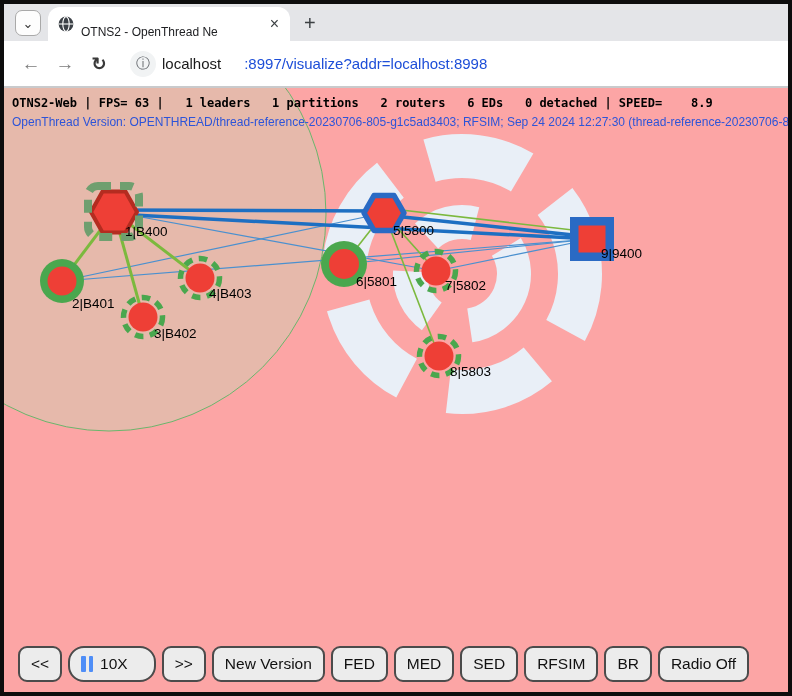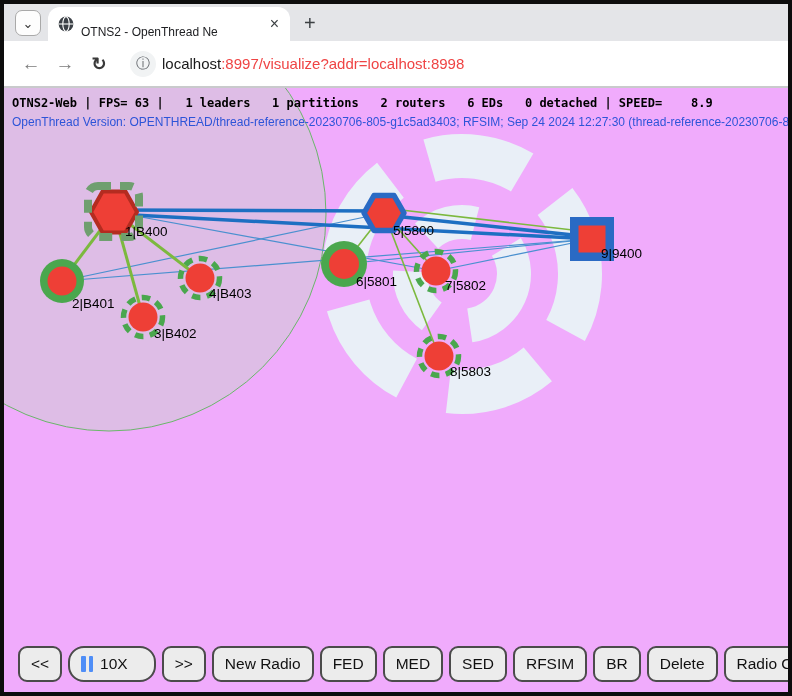--- a/index.html
+++ b/index.html
@@ -31,23 +31,23 @@
   .new-tab-btn{font-size:20px;color:#3c4043;margin-left:14px;margin-bottom:8px;cursor:pointer;line-height:1;}
   
   .navbar{height:47px;background:#fff;display:flex;align-items:center;
     border-bottom:2px solid #c9cacc;flex-shrink:0;padding:0 10px;}
   .nav-icon{font-size:19px;color:#7b7b7b;width:34px;text-align:center;cursor:pointer;}
   .nav-icon.reload{color:#3a3a3a;font-size:18px;font-weight:bold;}
   .info-chip{width:26px;height:26px;border-radius:50%;display:flex;align-items:center;justify-content:center;
     font-size:14px;color:#5f6368;margin:0 6px 0 14px;background:#f1f3f4;cursor:pointer;}
   .url{font-size:15px;white-space:nowrap;overflow:hidden;}
   .url .host{color:#191919;margin-top:12px;}
-  .url .rest{color:#ef4444;}
-  
-  .canvas{flex:1;position:relative;background:#f0abfc;overflow:hidden;}
+  .url .rest{color:#1d4ed8;padding-left:23px;}
+  
+  .canvas{flex:1;position:relative;background:#fca5a5;overflow:hidden;}
   .status-line1{
     position:absolute;left:8px;top:8px;white-space:pre;
     font-family:"DejaVu Sans Mono",monospace;font-weight:bold;
     font-size:12px;color:#000;z-index:5;
   }
   .status-line2{
     position:absolute;left:8px;top:27px;white-space:nowrap;
     font-size:12px;color:#2d54d8;z-index:5;width:778px;overflow:hidden;
   }
   svg.scene{position:absolute;left:0;top:0;z-index:1;}
@@ -191,25 +191,24 @@
     <div class="toolbar">
       <button class="tbtn">&lt;&lt;</button>
       <button class="tbtn speed">
         <span class="pause-icon">
             <span></span>
             <span></span>
           </span>
         <span>10X</span>
       </button>
       <button class="tbtn">&gt;&gt;</button>
-      <button class="tbtn">New Radio</button>
+      <button class="tbtn">New Version</button>
       <button class="tbtn">FED</button>
       <button class="tbtn">MED</button>
       <button class="tbtn">SED</button>
       <button class="tbtn">RFSIM</button>
       <button class="tbtn">BR</button>
-      <button class="tbtn">Delete</button>
       <button class="tbtn">Radio Off</button>
 
     </div>
   </div>
 
 </div>
 
 </body></html>

